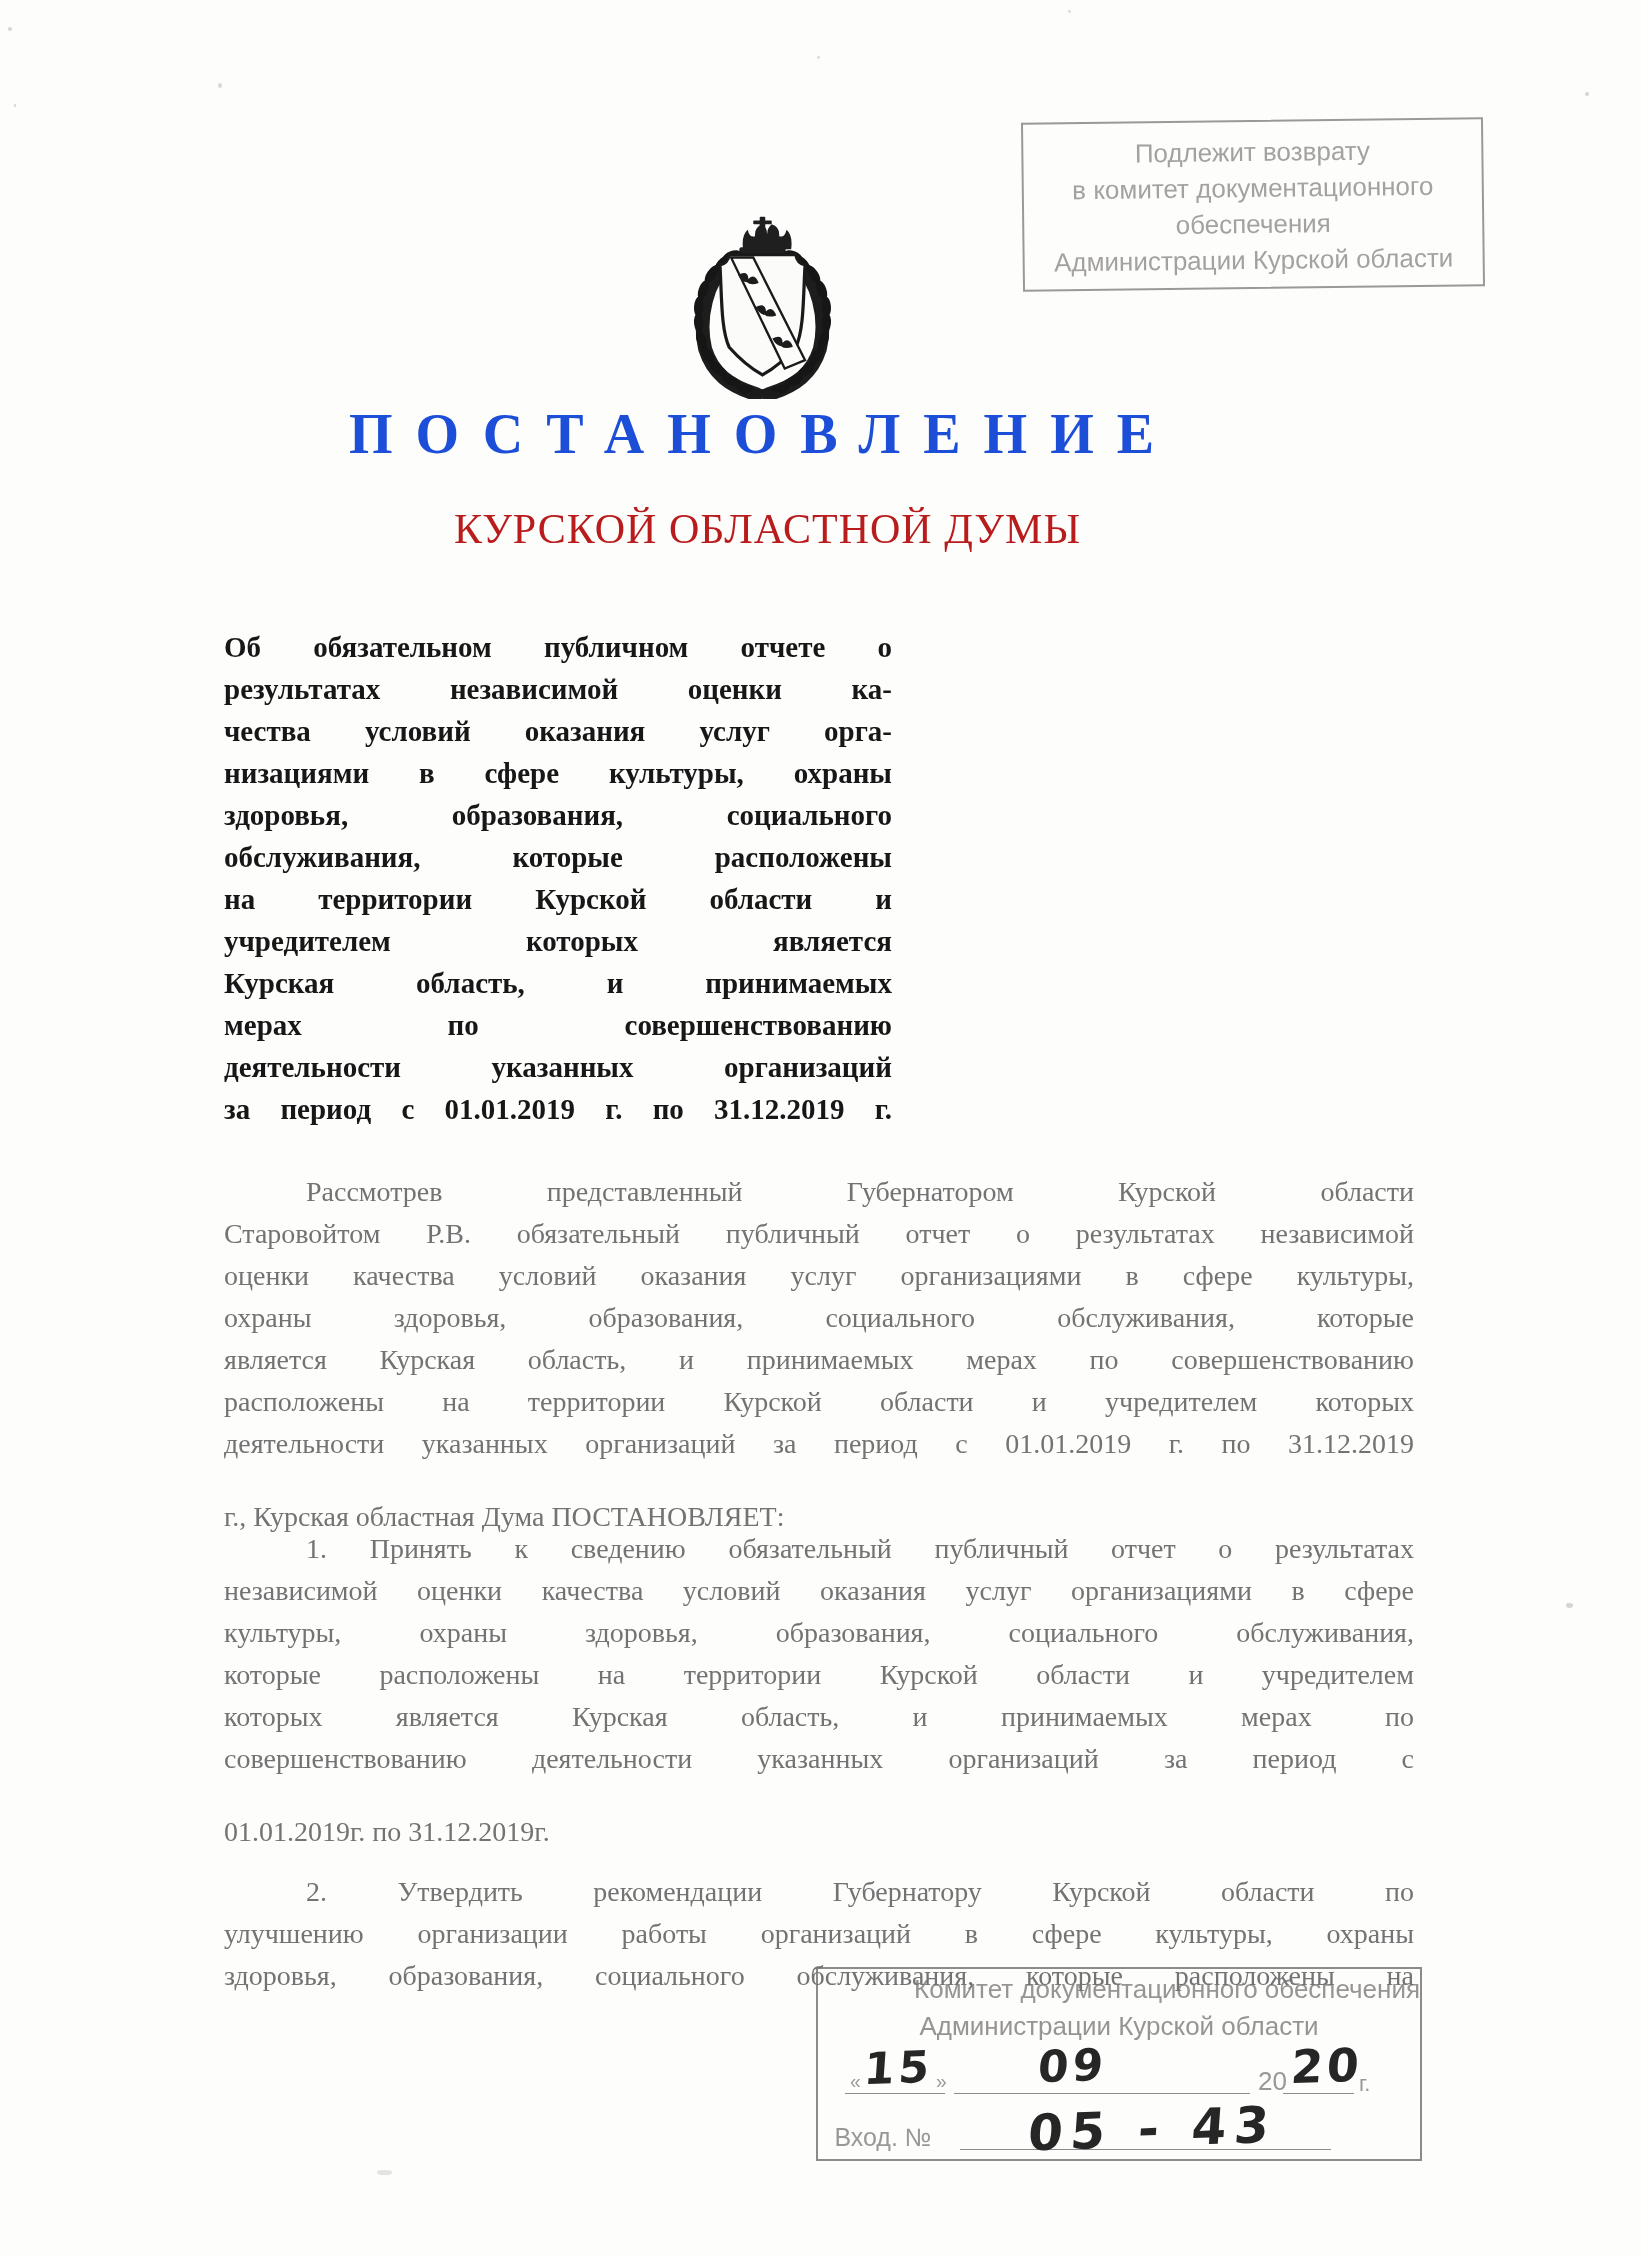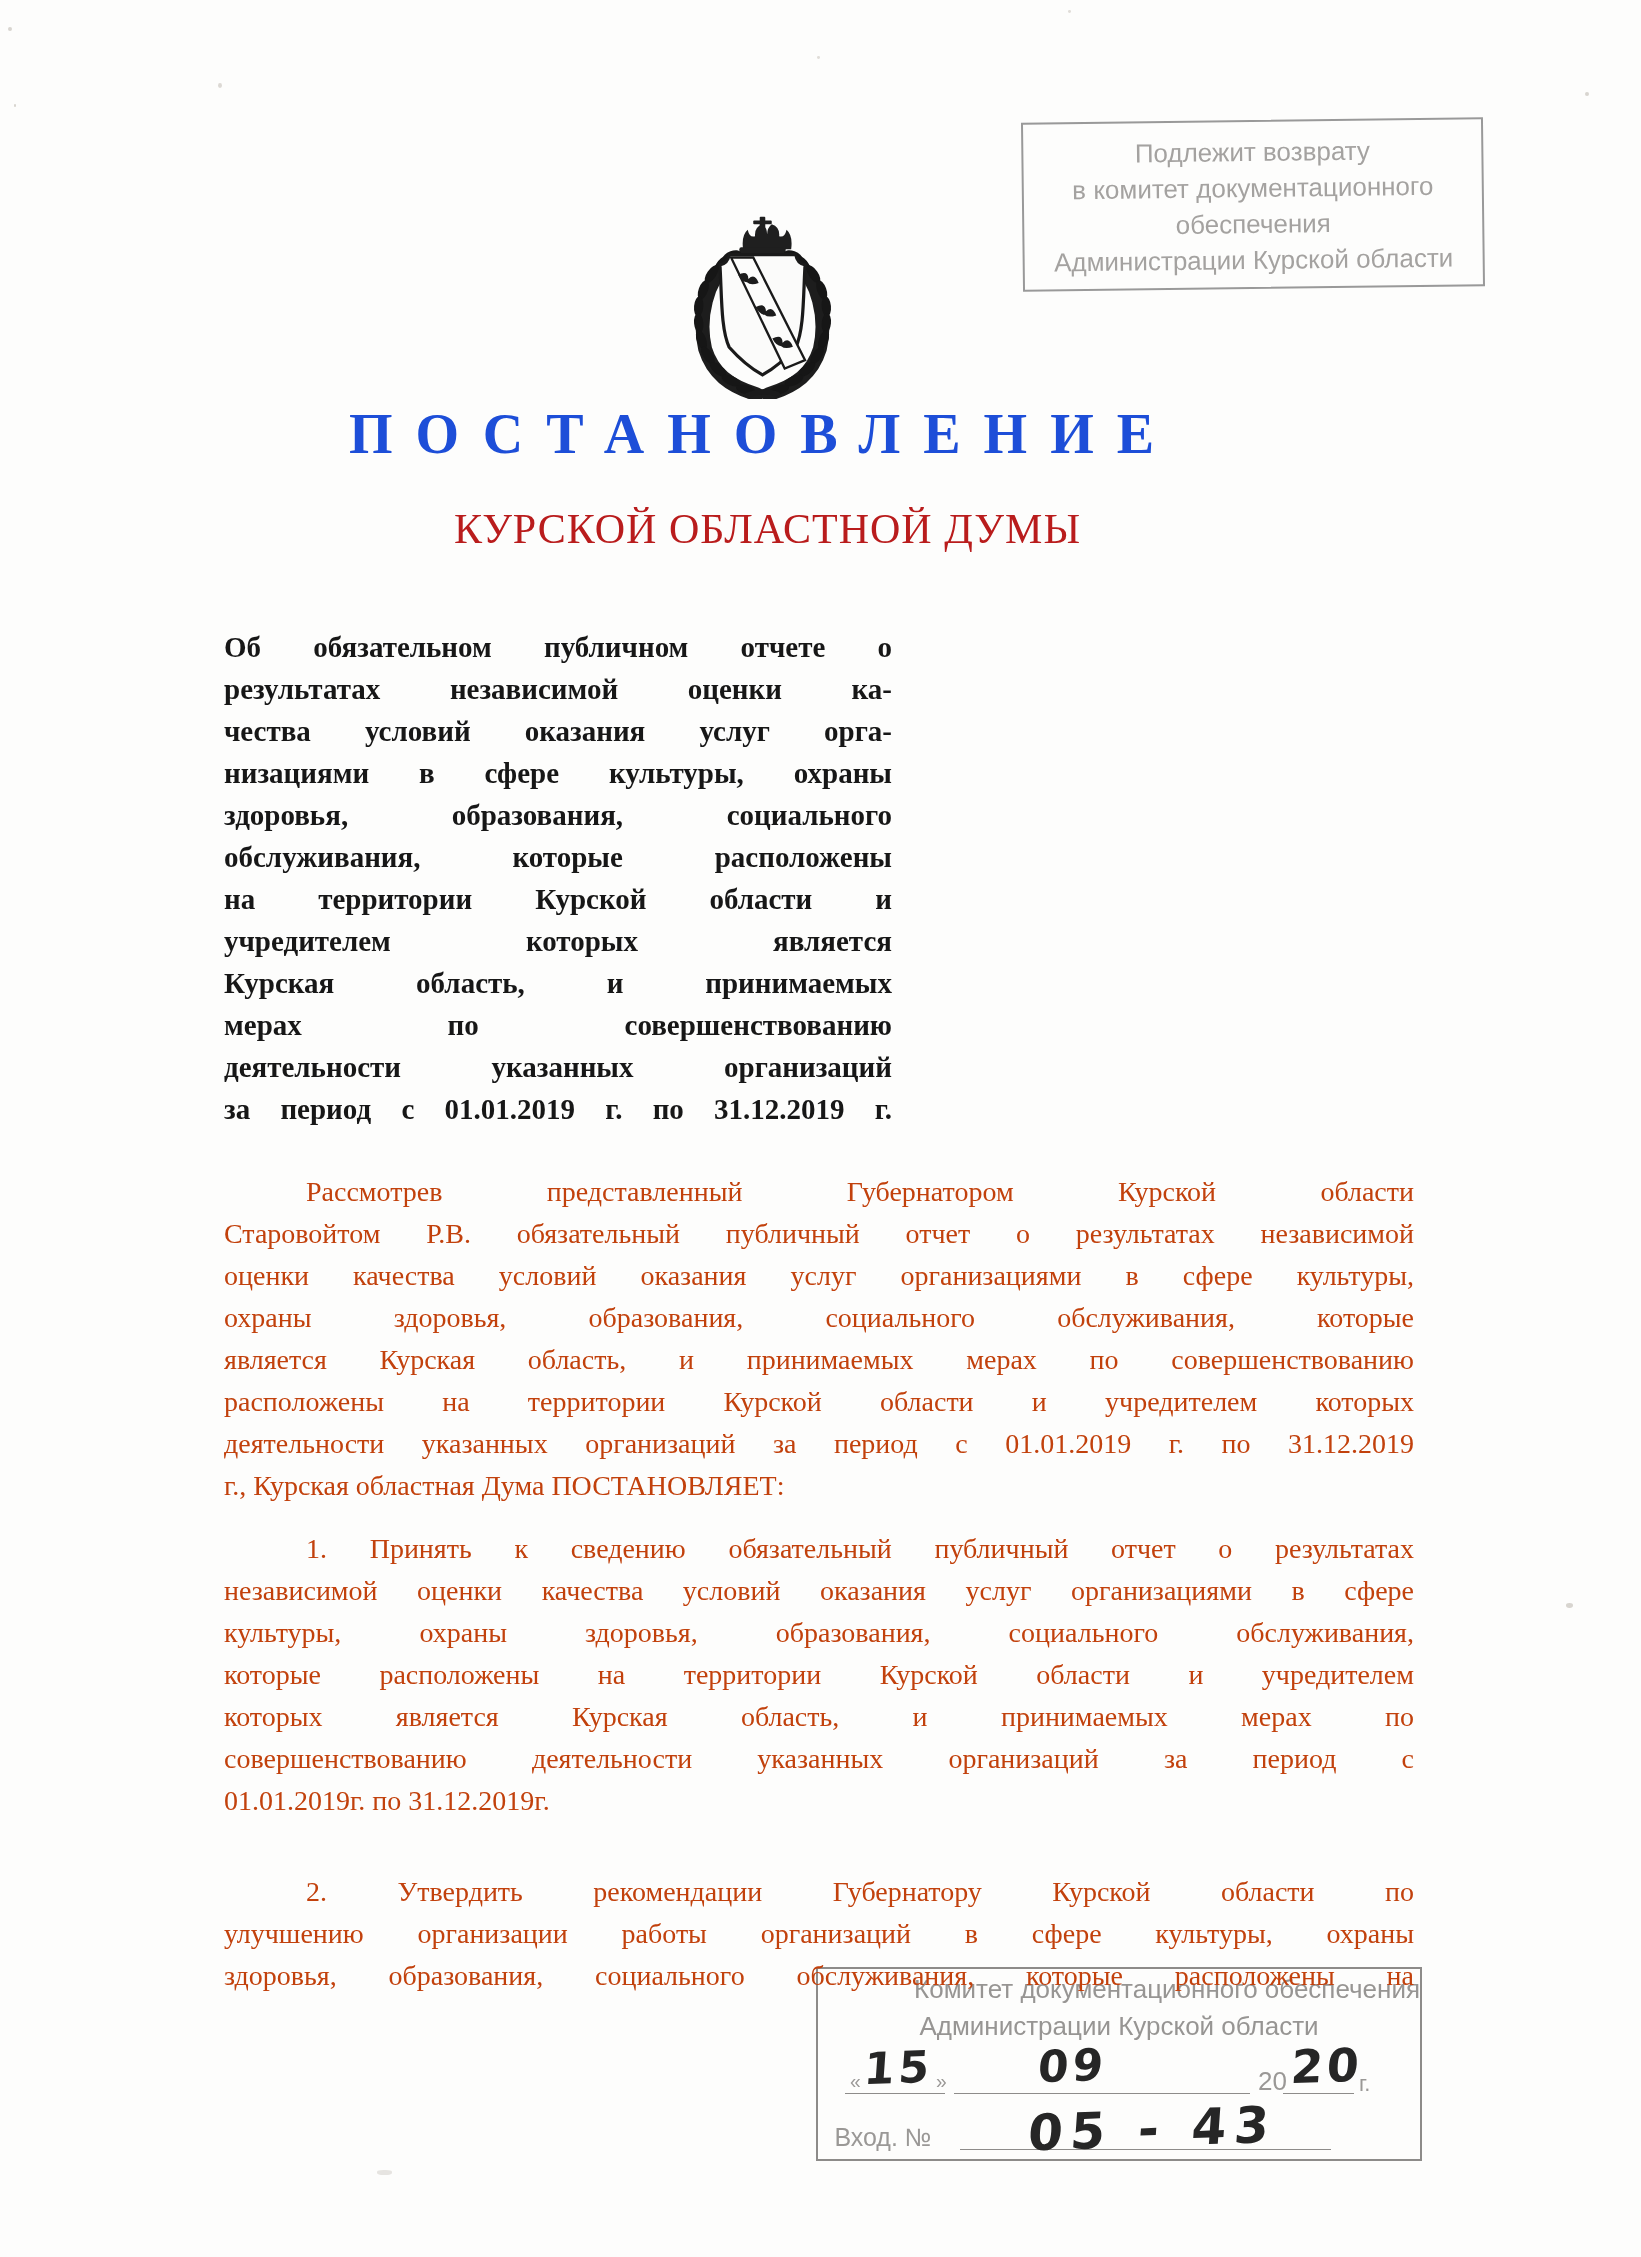--- a/index.html
+++ b/index.html
@@ -29,25 +29,25 @@
   }
   .cline{text-align:center;}
   
   .subject{
     position:absolute;left:224px;top:626px;width:668px;
     font-weight:bold;font-size:29px;line-height:42px;color:#171717;
   }
   
   .para{
     position:absolute;left:224px;width:1190px;z-index:2;
-    font-size:28px;line-height:42px;color:#c2410c;
+    font-size:28px;line-height:42px;color:#737373;
   }
   .para .tline:first-child{text-indent:82px;}
   .tline{text-align:justify;text-align-last:justify;}
-  .tline.last{text-align-last:left;}
+  .tline.last{text-align-last:left;margin-top:31px;}
   .sline{text-align:justify;text-align-last:justify;}
   
   .intake-stamp{
     position:absolute;left:816px;top:1967px;width:602px;height:190px;
     border:2.9px solid #8d8b89;z-index:1;
     font-family:"Liberation Sans",sans-serif;color:#979593;
   }
   .is-l1{position:absolute;left:0;right:0;top:4.8px;text-align:right;font-size:26px;}
   .is-l2{position:absolute;left:0;right:0;top:42px;text-align:center;font-size:26px;}
   .is-el{position:absolute;}

